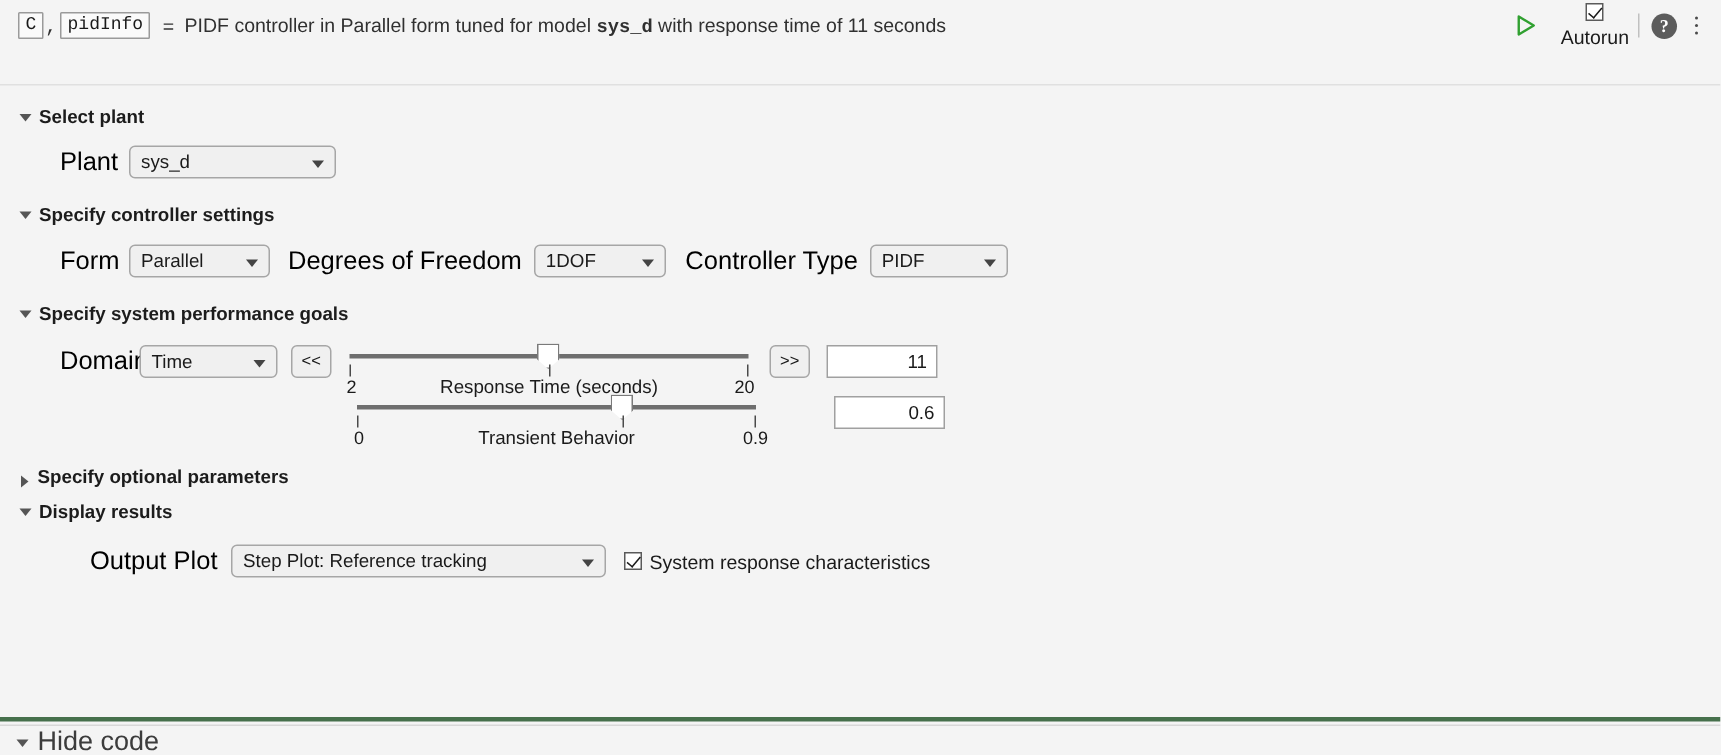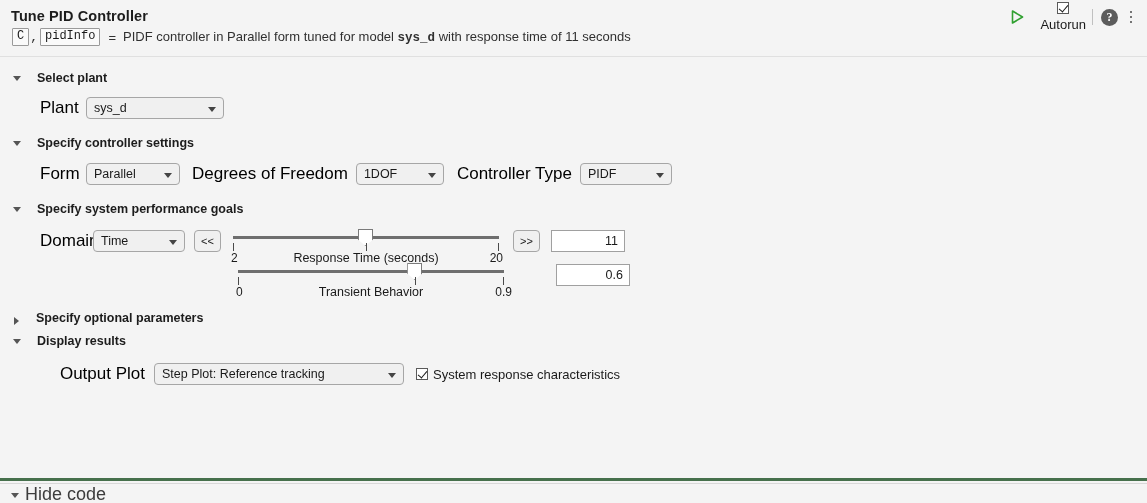--- a/index.html
+++ b/index.html
@@ -91,21 +91,21 @@
     cursor: pointer; font-family: "Liberation Serif", serif;
   }
   .kebab { width: 16px; height: 18px; display: flex; flex-direction: column; align-items: center; justify-content: center; gap: 2.5px; margin-left: 5px; cursor: pointer; }
   .kebab span { width: 2.5px; height: 2.5px; border-radius: 50%; background: #4a4a4a; display: block; }
 
   
   .body { padding: 0; }
 
   .section-head {
     display: flex; align-items: center;
-    gap: 16px;
+    gap: 5px;
     font-size: 12.5px;
     font-weight: bold;
     color: #1c1c1c;
     padding-left: 13px;
     cursor: pointer;
     height: 19px;
   }
   .tri { width: 0; height: 0; flex: 0 0 auto; }
   .tri.down { border-left: 4.5px solid transparent; border-right: 4.5px solid transparent; border-top: 5px solid #555; margin-top: 2px;}
   .tri.right { border-top: 4.5px solid transparent; border-bottom: 4.5px solid transparent; border-left: 5px solid #555; }
@@ -229,21 +229,20 @@
     height: 18px;
     margin-top: 12px;
   }
 </style>
 </head>
 <body>
 
 <div class="task">
 
   <div class="header">
-    <div class="task-title">Tune PID Controller</div>
 
     <div class="summary-line">
       <span class="var-chip">C</span>
       <span class="comma">,</span>
       <span class="var-chip">pidInfo</span>
       <span class="eqsign">=</span>
       <span class="summary-text"><span>PIDF controller in Parallel form tuned for model </span><b>sys_d</b><span> with response time of 11 seconds</span></span>
     </div>
 
     <div class="header-controls">

